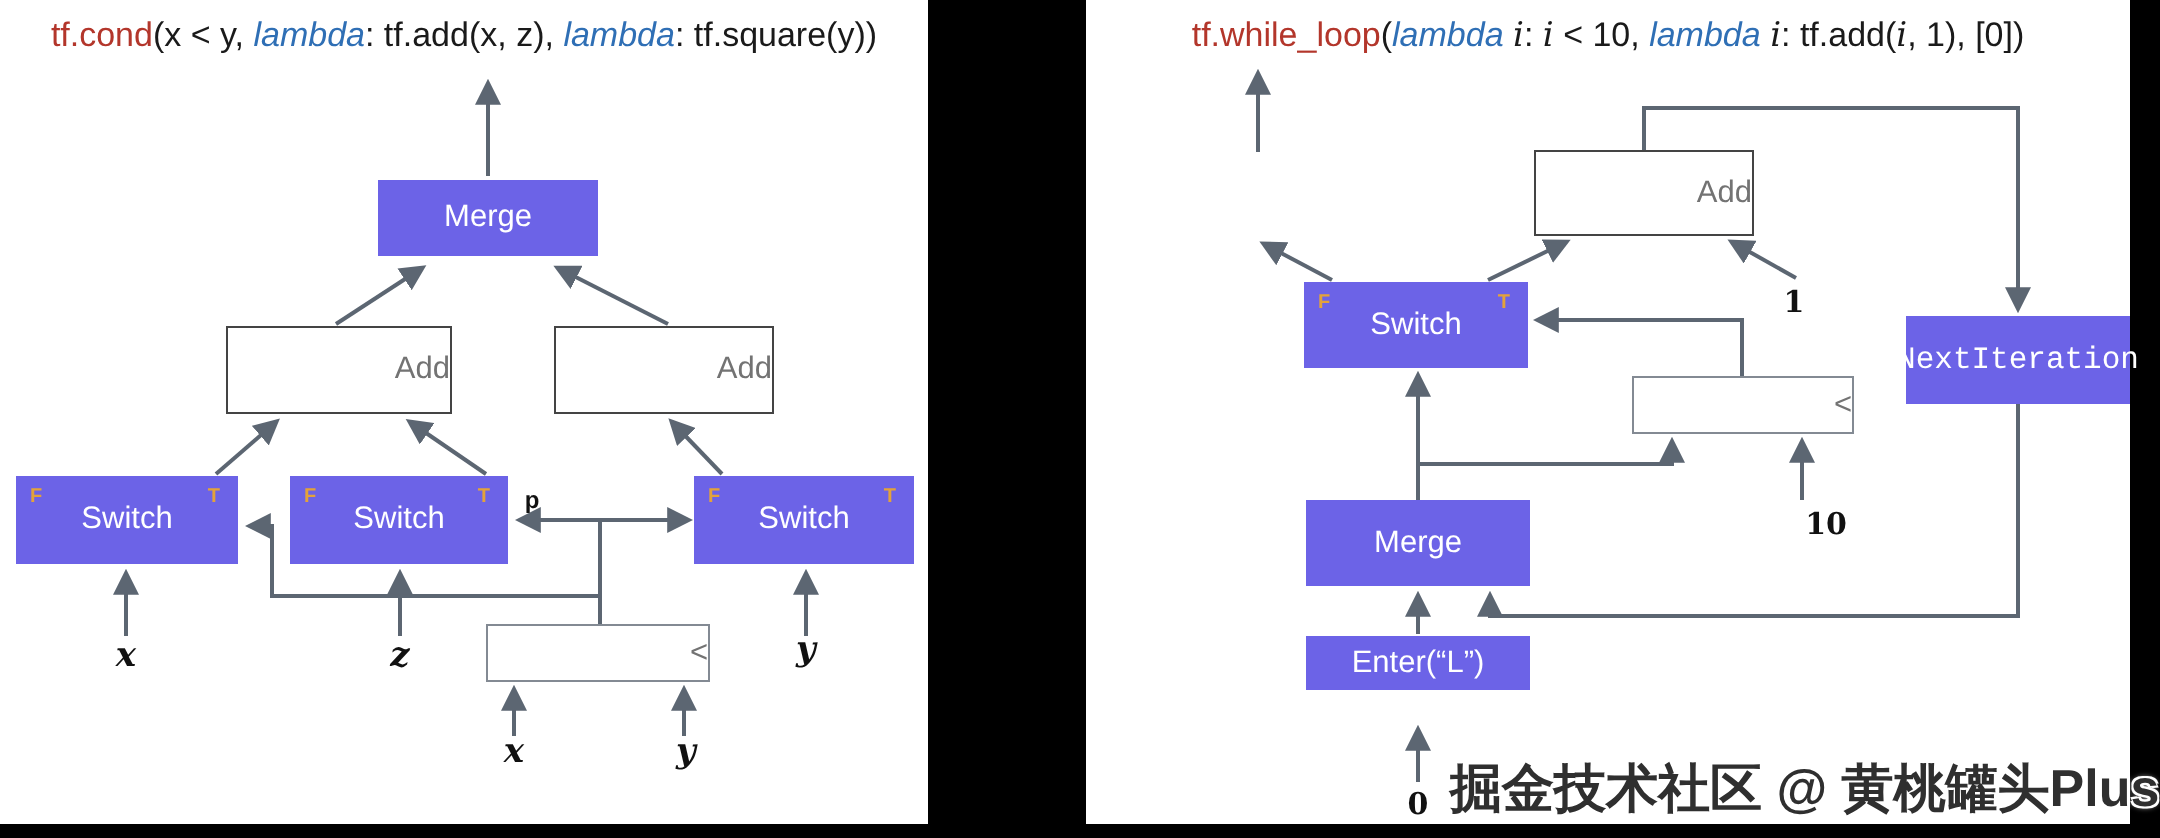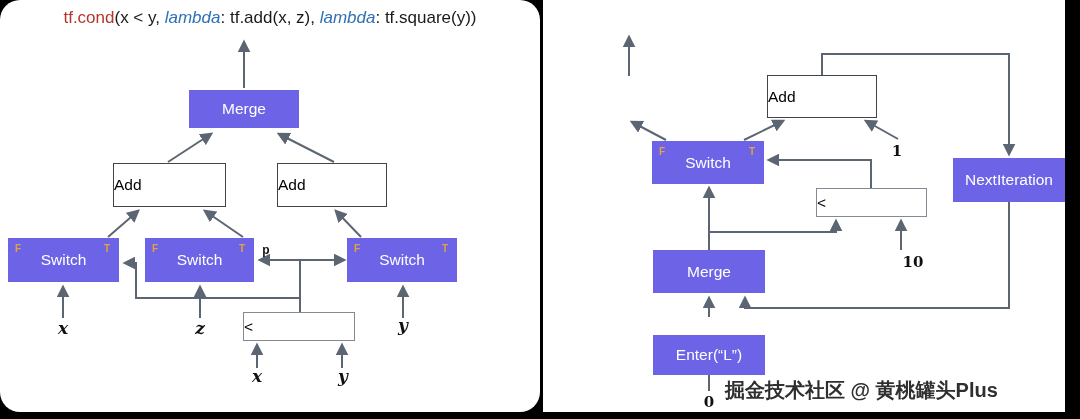--- a/index.html
+++ b/index.html
@@ -1,41 +1,41 @@
 <!DOCTYPE html>
 <html><head>
 <meta charset="utf-8">
 <style>
   html,body{margin:0;padding:0;background:#000;}
   .screen{position:relative;width:1080px;height:419px;background:#000;overflow:hidden;
           font-family:"Liberation Sans",sans-serif;}
   .panel{position:absolute;top:0;height:412px;background:#fff;}
-  .panel-left{left:0;width:540px;border-radius:20px;}
+  .panel-left{left:0;width:464px;}
   .panel-right{left:543px;width:522px;}
   .diagram-svg{position:absolute;left:0;top:0;z-index:1;}
   .title{position:absolute;top:8px;left:0;right:0;text-align:center;font-size:17px;
          color:#1a1a1a;white-space:pre;z-index:2;}
   .kw{color:#B3362B;}
   .lam{color:#2F6FB5;font-style:italic;}
   .mi{font-family:"DejaVu Serif",serif;font-style:italic;}
   .node{position:absolute;background:#6C63E7;color:#fff;display:flex;align-items:center;
         justify-content:center;font-size:15.5px;z-index:2;}
-  .wnode{position:absolute;background:#fff;border:1.5px solid #444;color:#000000;display:flex;
-         align-items:center;justify-content:flex-start;font-size:15.5px;z-index:2;box-sizing:border-box;}
+  .wnode{position:absolute;background:#fff;border:1.5px solid #444;color:#737373;display:flex;
+         align-items:center;justify-content:flex-end;font-size:15.5px;z-index:2;box-sizing:border-box;}
   .lessnode{border:1.5px solid #838a93;}
   .port{position:absolute;font-size:10px;font-weight:bold;color:#E3A23B;z-index:3;}
   .port-f{left:7px;top:5px;}
   .port-t{right:9px;top:5px;}
   .mlabel{position:absolute;font-family:"DejaVu Serif",serif;font-style:italic;font-weight:bold;
           font-size:17px;color:#111;z-index:2;transform:translate(-50%,-50%);}
   .numlabel{position:absolute;font-family:"DejaVu Serif",serif;font-weight:bold;
             font-size:15px;color:#111;z-index:2;transform:translate(-50%,-50%);}
   .plabel{position:absolute;font-size:12px;font-weight:bold;color:#111;z-index:2;
           transform:translate(-50%,-50%);}
-  .wm-main{position:absolute;left:725px;top:377px;font-size:20px;font-weight:bold;color:#2f2f2f;
+  .wm-main{position:absolute;left:725px;top:377px;font-size:26px;font-weight:bold;color:#2f2f2f;
            z-index:6;white-space:nowrap;
            text-shadow:-1px -1px 0 #fff,1px -1px 0 #fff,-1px 1px 0 #fff,1px 1px 0 #fff,0 0 3px #fff;text-align:center;}
   .wm-ghost{position:absolute;left:688px;top:336px;font-size:52px;font-weight:bold;
             color:#aab0b8;opacity:0.38;z-index:5;letter-spacing:14px;white-space:nowrap;}
 </style>
 </head>
 <body>
 
 <div class="screen">
 
@@ -103,20 +103,21 @@
 
     <div class="mlabel" style="left:63px;top:328px;">x</div>
     <div class="mlabel" style="left:200px;top:328px;">z</div>
     <div class="mlabel" style="left:403px;top:325px;">y</div>
     <div class="mlabel" style="left:257px;top:376px;">x</div>
     <div class="mlabel" style="left:343px;top:376px;">y</div>
   </div>
 
   <div class="panel panel-right">
 
+    <div class="title"><span class="kw">tf.while_loop</span><span>(</span><span class="lam">lambda </span><span class="mi">i</span><span>: </span><span class="mi">i</span><span> &lt; 10, </span><span class="lam">lambda </span><span class="mi">i</span><span>: tf.add(</span><span class="mi">i</span><span>, 1), [0])</span></div>
 
     <svg class="diagram-svg" width="522" height="412" viewBox="0 0 522 412">
       <defs>
         <marker id="ahR" viewBox="0 0 10 10" refX="8" refY="5" markerWidth="6.5" markerHeight="6.5" orient="auto-start-reverse">
           <path d="M0 0 L10 5 L0 10 z" fill="#5C6672"></path>
         </marker>
       </defs>
       <g stroke="#5C6672" stroke-width="2" fill="none">
         <path d="M86 76 V37" marker-end="url(#ahR)"></path>
         <path d="M123 140 L89 122" marker-end="url(#ahR)"></path>
@@ -137,33 +138,33 @@
     <div class="wnode" style="left:224px;top:75px;width:110px;height:43px;">
         <span>Add</span>
       </div>
 
     <div class="node" style="left:109px;top:141px;width:112px;height:43px;">
       <span class="port port-f">F</span>
       <span class="port port-t">T</span>
       <span>Switch</span>
     </div>
 
-    <div class="node" style="left:410px;top:158px;width:112px;height:44px;">
+    <div class="node" style="left:410px;top:158px;width:112px;height:44px;font-family:Liberation Mono, monospace;">
         <span>NextIteration</span>
       </div>
 
     <div class="wnode lessnode" style="left:273px;top:188px;width:111px;height:29px;">
         <span>&lt;</span>
       </div>
 
     <div class="node" style="left:110px;top:250px;width:112px;height:43px;">
         <span>Merge</span>
       </div>
 
-    <div class="node" style="left:110px;top:335px;width:112px;height:40px;">
+    <div class="node" style="left:110px;top:318px;width:112px;height:27px;">
         <span>Enter(“L”)</span>
       </div>
 
     <div class="numlabel" style="left:354px;top:151px;">1</div>
     <div class="numlabel" style="left:370px;top:262px;">10</div>
     <div class="numlabel" style="left:166px;top:402px;">0</div>
   </div>
 
   <div class="wm-main">掘金技术社区 @ 黄桃罐头Plus</div>
 

